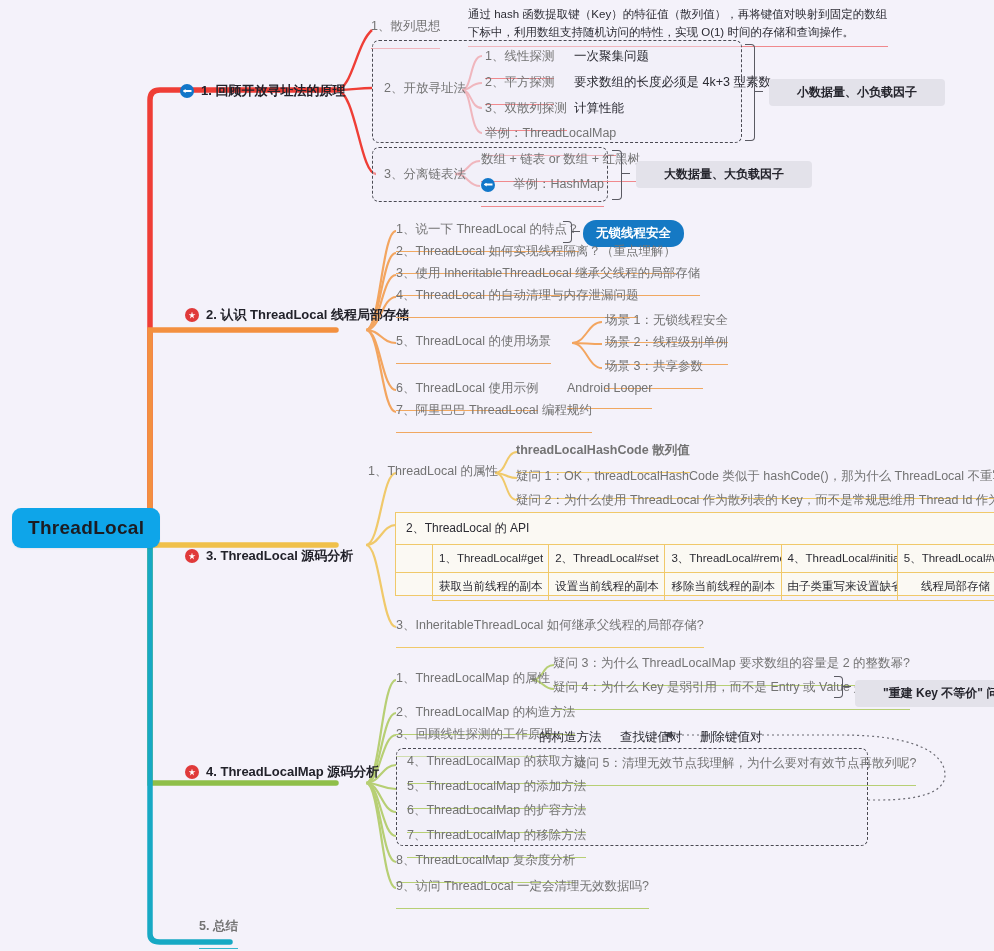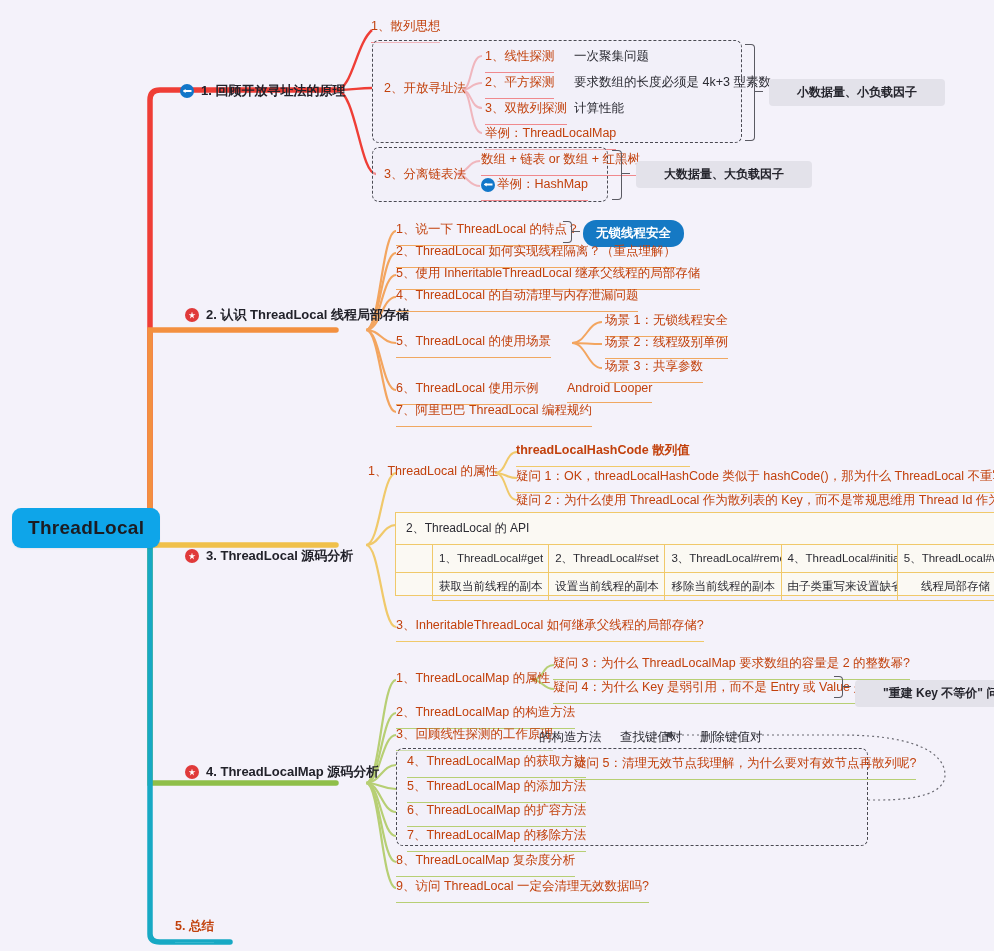--- a/index.html
+++ b/index.html
@@ -49,26 +49,26 @@
     background:#fff;clip-path:polygon(0 50%,35% 0,35% 28%,100% 28%,100% 72%,35% 72%,35% 100%);
   }
   .ic-red{background:#e03a3a;}
   .ic-red::after{
     content:"";position:absolute;left:3.5px;top:3.5px;width:7px;height:7px;
     background:#fff;border-radius:1px;
     clip-path:polygon(50% 0,61% 39%,100% 39%,68% 62%,79% 100%,50% 76%,21% 100%,32% 62%,0 39%,39% 39%);
   }
 
   
-  .leaf{position:absolute;white-space:nowrap;font-size:12.5px;color:#c2410c;padding-bottom:7px;}
+  .leaf{position:absolute;white-space:nowrap;font-size:12.5px;color:#737373;padding-bottom:13px;}
   .leaf.u-red{border-bottom:1.6px solid #f0898d;}
   .leaf.u-orange{border-bottom:1.6px solid #f0a861;}
   .leaf.u-yellow{border-bottom:1.6px solid #f0c96a;}
   .leaf.u-green{border-bottom:1.6px solid #b7cf74;}
-  .leaf.u-teal{border-bottom:1.6px solid #35b6ce;}
+  .leaf.u-teal{border-bottom:1.6px solid #35b6ce;margin-left:24px;}
   .leaf.nu{border-bottom:none;}
 
   
   .dashbox{position:absolute;border:1.5px dashed #4a4a52;border-radius:7px;background:rgba(240,238,248,.45);}
 
   
   .bracket{position:absolute;border:1.5px solid #5a5a62;border-left:none;border-radius:0 4px 4px 0;}
   .bracket-tick{position:absolute;width:9px;height:0;border-top:1.5px solid #5a5a62;}
 
   
@@ -170,59 +170,60 @@
   </svg>
 
   <div class="root" style="left:12px;top:508px;">ThreadLocal</div>
 
   <div class="branch-label" style="left:180px;top:82px;">
     <span class="ic ic-blue"></span>
     <span class="txt">1. 回顾开放寻址法的原理</span>
   </div>
 
   <div class="leaf u-red" style="left:371px;top:18px;">1、散列思想</div>
+  <div style="position:absolute;left:468px;top:6px;width:420px;font-size:11.5px;line-height:1.55;color:#2b2b33;border-bottom:1.6px solid #f0898d;padding-bottom:4px;white-space:normal;">通过 hash 函数提取键（Key）的特征值（散列值），再将键值对映射到固定的数组下标中，利用数组支持随机访问的特性，实现 O(1) 时间的存储和查询操作。</div>
 
   <div class="dashbox" style="left:372px;top:40px;width:368px;height:101px;"></div>
   <div class="leaf nu" style="left:384px;top:80px;">2、开放寻址法</div>
   <div class="leaf u-red t-sm" style="left:485px;top:48px;">1、线性探测</div>
   <div class="plain t-sm" style="left:574px;top:48px;">一次聚集问题</div>
   <div class="leaf u-red t-sm" style="left:485px;top:74px;">2、平方探测</div>
   <div class="plain t-sm" style="left:574px;top:74px;">要求数组的长度必须是 4k+3 型素数</div>
   <div class="leaf u-red t-sm" style="left:485px;top:100px;">3、双散列探测</div>
   <div class="plain t-sm" style="left:574px;top:100px;">计算性能</div>
   <div class="leaf u-red t-sm" style="left:485px;top:125px;">举例：ThreadLocalMap</div>
 
   <div class="bracket" style="left:745px;top:44px;width:9px;height:95px;"></div>
   <div class="bracket-tick" style="left:754px;top:91px;"></div>
   <div class="chip" style="left:769px;top:79px;">小数据量、小负载因子</div>
 
   <div class="dashbox" style="left:372px;top:147px;width:234px;height:53px;"></div>
   <div class="leaf nu" style="left:384px;top:166px;">3、分离链表法</div>
   <div class="leaf u-red t-sm" style="left:481px;top:151px;">数组 + 链表 or 数组 + 红黑树</div>
-  <div class="leaf u-red t-sm" style="left:481px;top:176px;display:flex;align-items:center;gap:2px;">
+  <div class="leaf u-red t-sm" style="left:481px;top:176px;display:flex;align-items:center;gap:18px;">
     <span class="ic ic-blue"></span>
     <span>举例：HashMap</span>
   </div>
 
   <div class="bracket" style="left:612px;top:150px;width:9px;height:48px;"></div>
   <div class="bracket-tick" style="left:621px;top:173px;"></div>
   <div class="chip" style="left:636px;top:161px;">大数据量、大负载因子</div>
 
   <div class="branch-label" style="left:185px;top:306px;">
     <span class="ic ic-red"></span>
     <span class="txt">2. 认识 ThreadLocal 线程局部存储</span>
   </div>
 
   <div class="leaf u-orange" style="left:396px;top:221px;">1、说一下 ThreadLocal 的特点？</div>
   <div class="bracket" style="left:563px;top:221px;width:8px;height:20px;"></div>
   <div class="bracket-tick" style="left:571px;top:231px;"></div>
   <div class="pill" style="left:583px;top:220px;">无锁线程安全</div>
 
   <div class="leaf u-orange" style="left:396px;top:243px;">2、ThreadLocal 如何实现线程隔离？（重点理解）</div>
-  <div class="leaf u-orange" style="left:396px;top:265px;">5、使用 InheritableThreadLocal 继承父线程的局部存储</div>
+  <div class="leaf u-orange" style="left:396px;top:265px;">3、使用 InheritableThreadLocal 继承父线程的局部存储</div>
   <div class="leaf u-orange" style="left:396px;top:287px;">4、ThreadLocal 的自动清理与内存泄漏问题</div>
   <div class="leaf u-orange" style="left:396px;top:333px;">5、ThreadLocal 的使用场景</div>
 
   <div class="leaf u-orange t-sm" style="left:605px;top:312px;">场景 1：无锁线程安全</div>
   <div class="leaf u-orange t-sm" style="left:605px;top:334px;">场景 2：线程级别单例</div>
   <div class="leaf u-orange t-sm" style="left:605px;top:358px;">场景 3：共享参数</div>
 
   <div class="leaf u-orange" style="left:396px;top:380px;">6、ThreadLocal 使用示例</div>
   <div class="leaf u-orange t-sm" style="left:567px;top:381px;">Android Looper</div>
   <div class="leaf u-orange" style="left:396px;top:402px;">7、阿里巴巴 ThreadLocal 编程规约</div>

